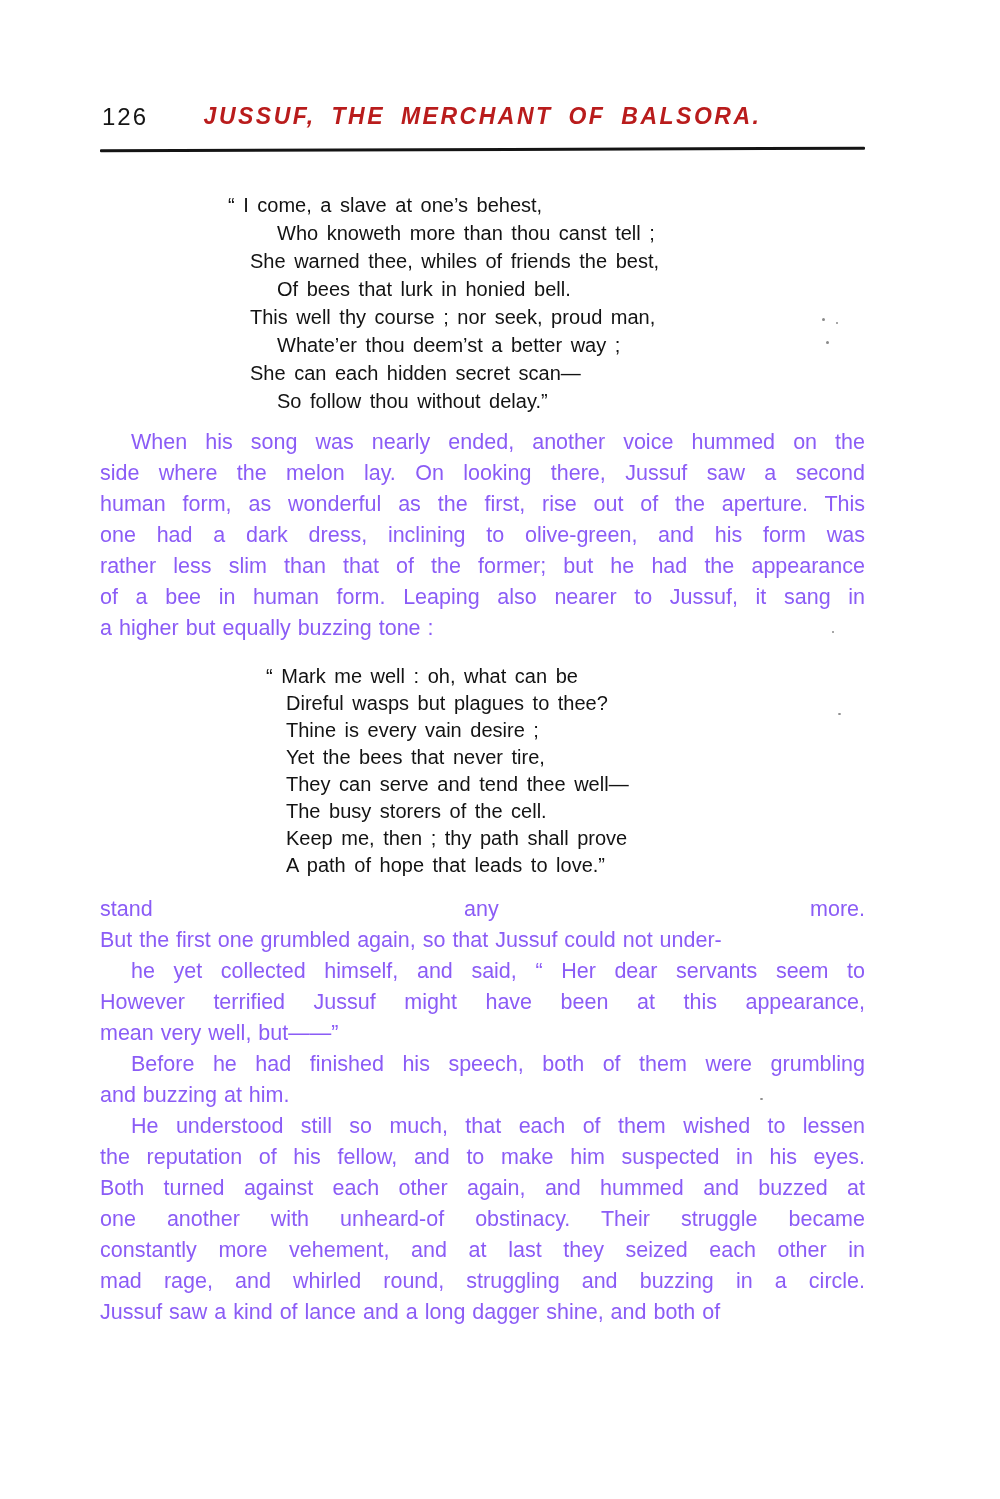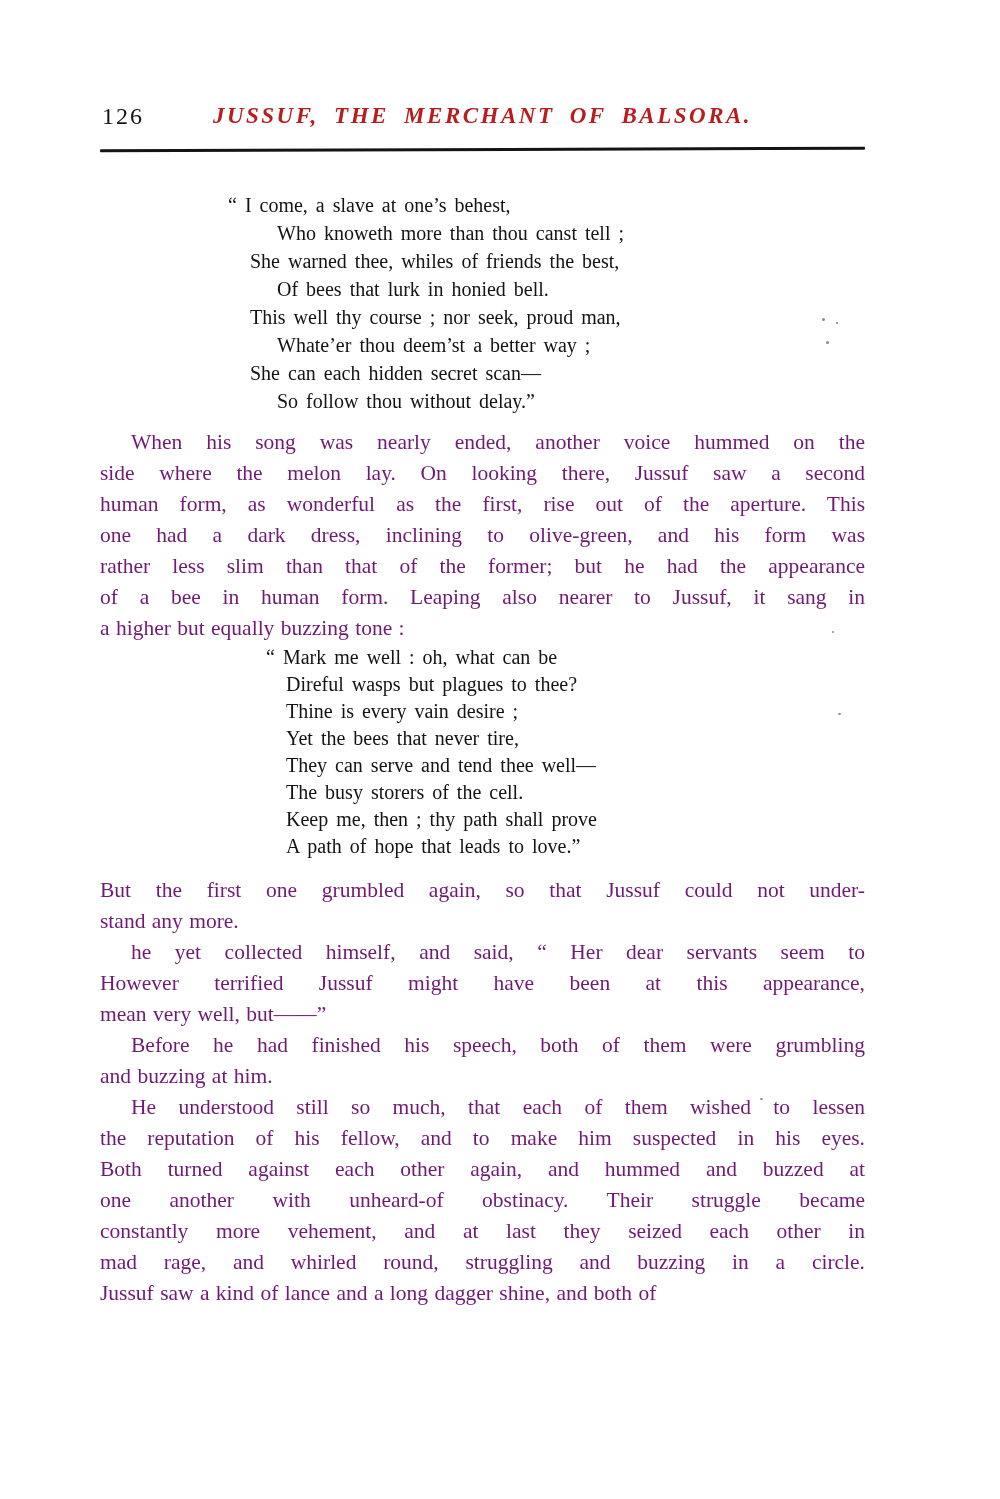--- a/index.html
+++ b/index.html
@@ -6,21 +6,21 @@
     margin: 0;
     padding: 0;
     background: #ffffff;
   }
   .page {
     position: relative;
     width: 900px;
     height: 1499px;
     background: #ffffff;
     color: #111111;
-    font-family: Liberation Serif, serif;
+    font-family: Liberation Sans, sans-serif;
     overflow: hidden;
   }
   .text-col {
     position: absolute;
     left: 100px;
     top: 0;
     width: 765px;
   }
   
   .header {
@@ -60,32 +60,33 @@
     color: #131313;
   }
   .poem1 {
     margin-top: 40px;
     margin-left: 150px;
     line-height: 28px;
   }
   .poem1 .pline:first-child { text-indent: -22px; }
   .poem1 .pline:nth-child(even) { padding-left: 27px; }
   .poem2 {
+    margin-top: 19px;
     margin-left: 186px;
     line-height: 27px;
   }
   .poem2 .pline:first-child { text-indent: -20px; }
   .poem .pline {
     word-spacing: 3px;
   }
   
   .para {
     font-size: 21.5px;
     line-height: 31px;
-    color: #701a75;
+    color: #8b5cf6;
   }
   .para .jline {
     text-align: justify;
     text-align-last: justify;
     word-spacing: 1px;
   }
   .para .jline:last-child {
     text-align-last: left;
   }
   .para.indent-first .jline:first-child {
@@ -145,22 +146,22 @@
         <div class="pline">Direful wasps but plagues to thee?</div>
         <div class="pline">Thine is every vain desire ;</div>
         <div class="pline">Yet the bees that never tire,</div>
         <div class="pline">They can serve and tend thee well—</div>
         <div class="pline">The busy storers of the cell.</div>
         <div class="pline">Keep me, then ; thy path shall prove</div>
         <div class="pline">A path of hope that leads to love.”</div>
       </div>
 
     <div class="para para2">
+        <div class="jline">stand any more.</div>
         <div class="jline">But the first one grumbled again, so that Jussuf could not under-</div>
-        <div class="jline">stand any more.</div>
       </div>
 
     <div class="para indent-first">
         <div class="jline">he yet collected himself, and said, “ Her dear servants seem to</div>
         <div class="jline">However terrified Jussuf might have been at this appearance,</div>
         <div class="jline">mean very well, but——”</div>
       </div>
 
     <div class="para indent-first">
         <div class="jline">Before he had finished his speech, both of them were grumbling</div>

